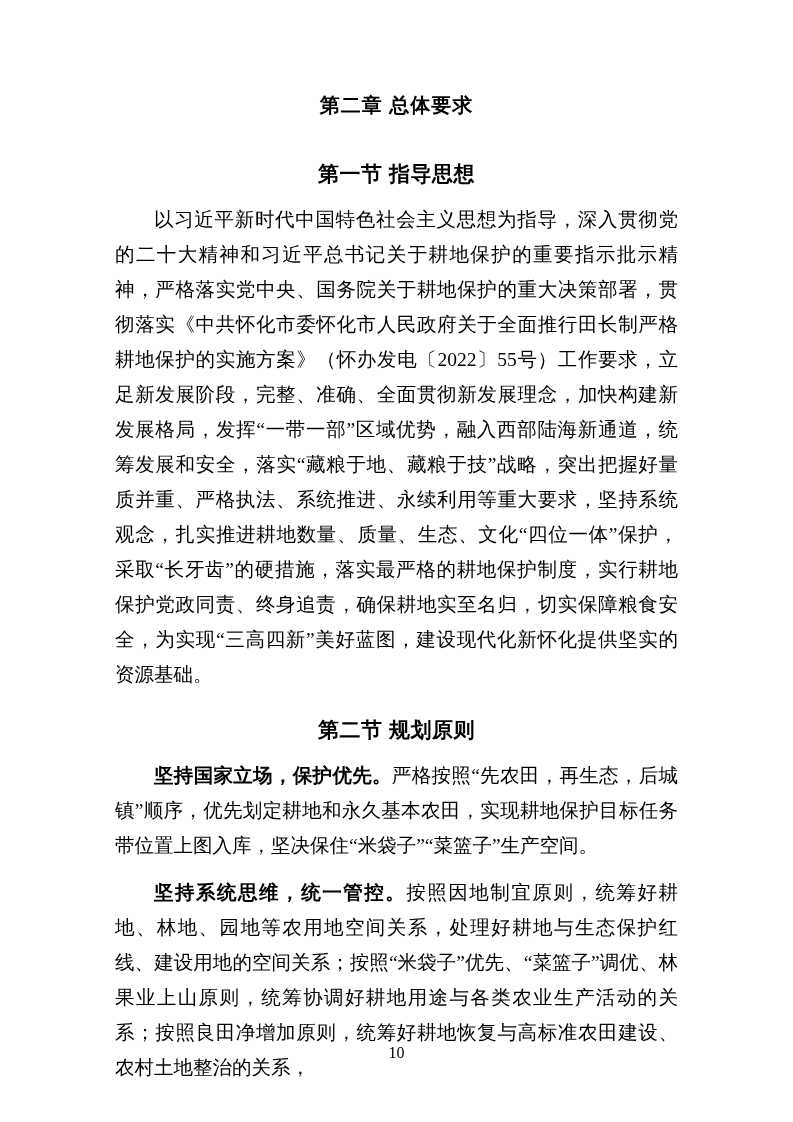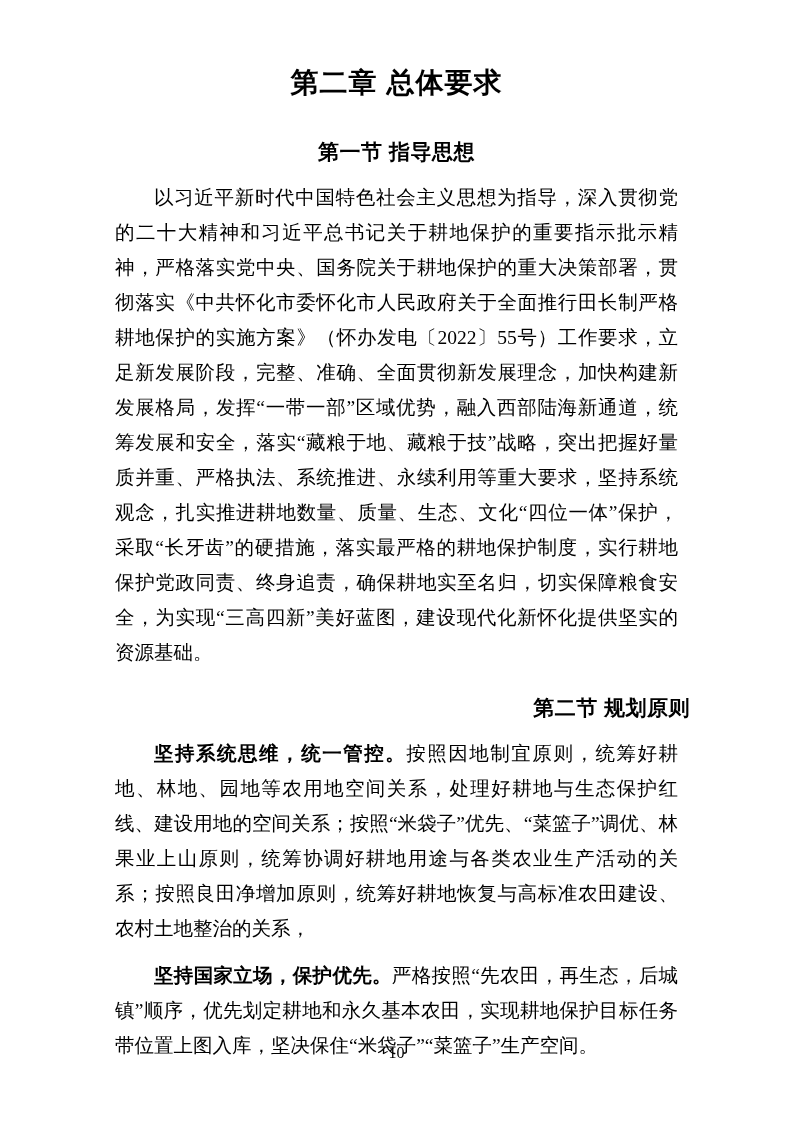--- a/index.html
+++ b/index.html
@@ -11,43 +11,43 @@
     position: relative;
     width: 793px;
     height: 1122px;
     background: #ffffff;
     color: #000000;
     font-family: "Liberation Serif", serif;
     overflow: hidden;
   }
   .chapter-title {
     margin: 0;
-    padding-top: 66px;
+    padding-top: 88px;
     text-align: center;
     font-family: "Liberation Sans", sans-serif;
     font-weight: bold;
-    font-size: 28px;
+    font-size: 20px;
     line-height: 34px;
     letter-spacing: 1px;
   }
   .content {
     width: 587px;
     margin-left: 103px;
   }
   .section-title {
     margin: 0;
     text-align: center;
     font-family: "Liberation Sans", sans-serif;
     font-weight: bold;
     font-size: 21px;
     line-height: 28px;
     letter-spacing: 0.5px;
   }
   #sec1-title { margin-top: 38px; }
-  #sec2-title { margin-top: 24px; text-align: right; }
+  #sec2-title { margin-top: 24px; }
   .para {
     margin: 12px;
     font-size: 19.5px;
     line-height: 35px;
     text-align: justify;
     text-justify: inter-ideograph;
     text-indent: 2em;
     word-break: break-all;
   }
   .section-title + .para { margin-top: 14px; }
@@ -73,21 +73,21 @@
   <h1 class="chapter-title">第二章 总体要求</h1>
 
   <div class="content">
 
     <h2 class="section-title" id="sec1-title">第一节 指导思想</h2>
 
     <p class="para"><span class="lead"></span><span>以习近平新时代中国特色社会主义思想为指导，深入贯彻党的二十大精神和习近平总书记关于耕地保护的重要指示批示精神，严格落实党中央、国务院关于耕地保护的重大决策部署，贯彻落实《中共怀化市委怀化市人民政府关于全面推行田长制严格耕地保护的实施方案》（怀办发电〔2022〕55号）工作要求，立足新发展阶段，完整、准确、全面贯彻新发展理念，加快构建新发展格局，发挥“一带一部”区域优势，融入西部陆海新通道，统筹发展和安全，落实“藏粮于地、藏粮于技”战略，突出把握好量质并重、严格执法、系统推进、永续利用等重大要求，坚持系统观念，扎实推进耕地数量、质量、生态、文化“四位一体”保护，采取“长牙齿”的硬措施，落实最严格的耕地保护制度，实行耕地保护党政同责、终身追责，确保耕地实至名归，切实保障粮食安全，为实现“三高四新”美好蓝图，建设现代化新怀化提供坚实的资源基础。</span></p>
 
     <h2 class="section-title" id="sec2-title">第二节 规划原则</h2>
 
+    <p class="para"><span class="lead">坚持国家立场，保护优先。</span><span>严格按照“先农田，再生态，后城镇”顺序，优先划定耕地和永久基本农田，实现耕地保护目标任务带位置上图入库，坚决保住“米袋子”“菜篮子”生产空间。</span></p>
+
     <p class="para"><span class="lead">坚持系统思维，统一管控。</span><span>按照因地制宜原则，统筹好耕地、林地、园地等农用地空间关系，处理好耕地与生态保护红线、建设用地的空间关系；按照“米袋子”优先、“菜篮子”调优、林果业上山原则，统筹协调好耕地用途与各类农业生产活动的关系；按照良田净增加原则，统筹好耕地恢复与高标准农田建设、农村土地整治的关系，</span></p>
-
-    <p class="para"><span class="lead">坚持国家立场，保护优先。</span><span>严格按照“先农田，再生态，后城镇”顺序，优先划定耕地和永久基本农田，实现耕地保护目标任务带位置上图入库，坚决保住“米袋子”“菜篮子”生产空间。</span></p>
 
   </div>
 
   <div class="page-number">10</div>
 
 </div>
 
 </body></html>

